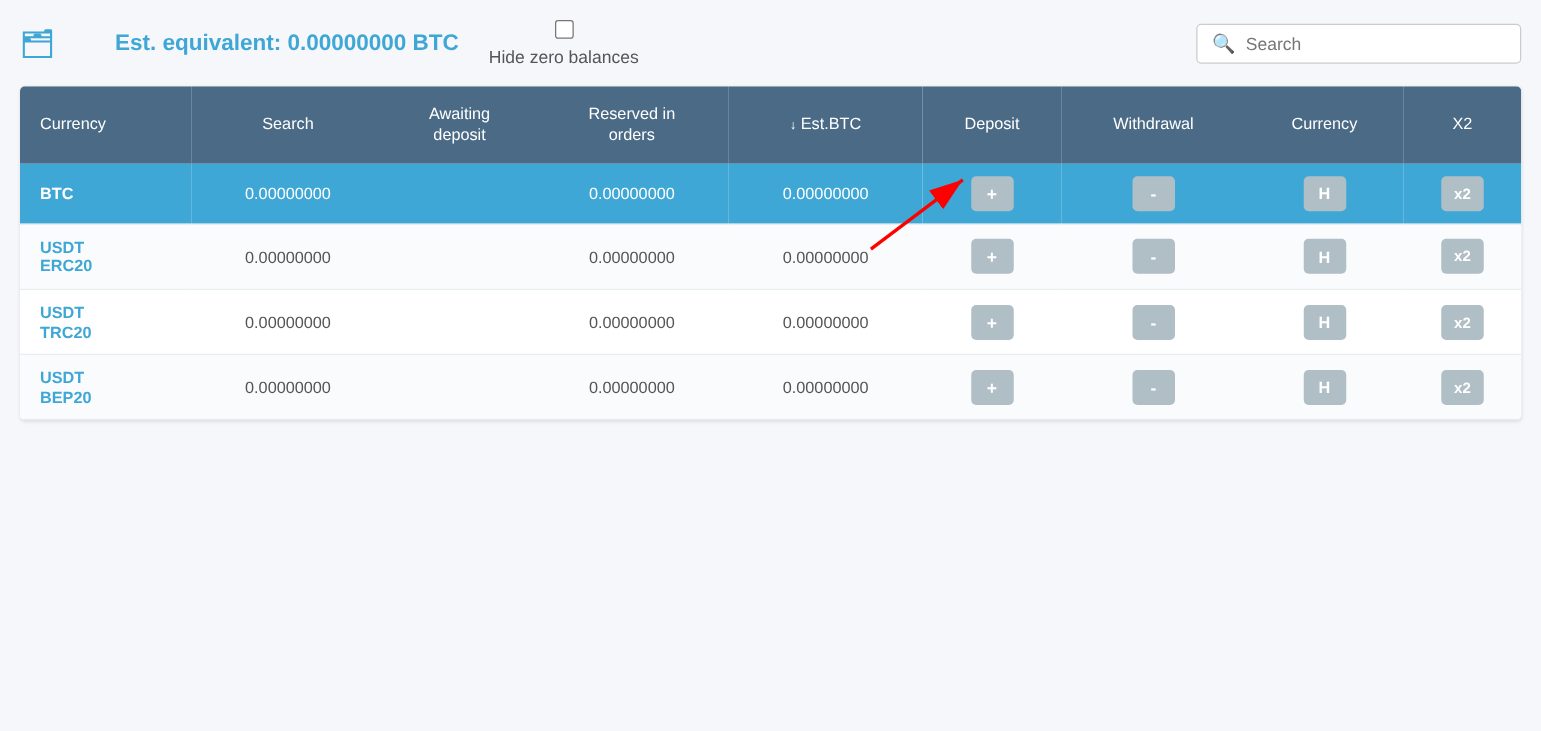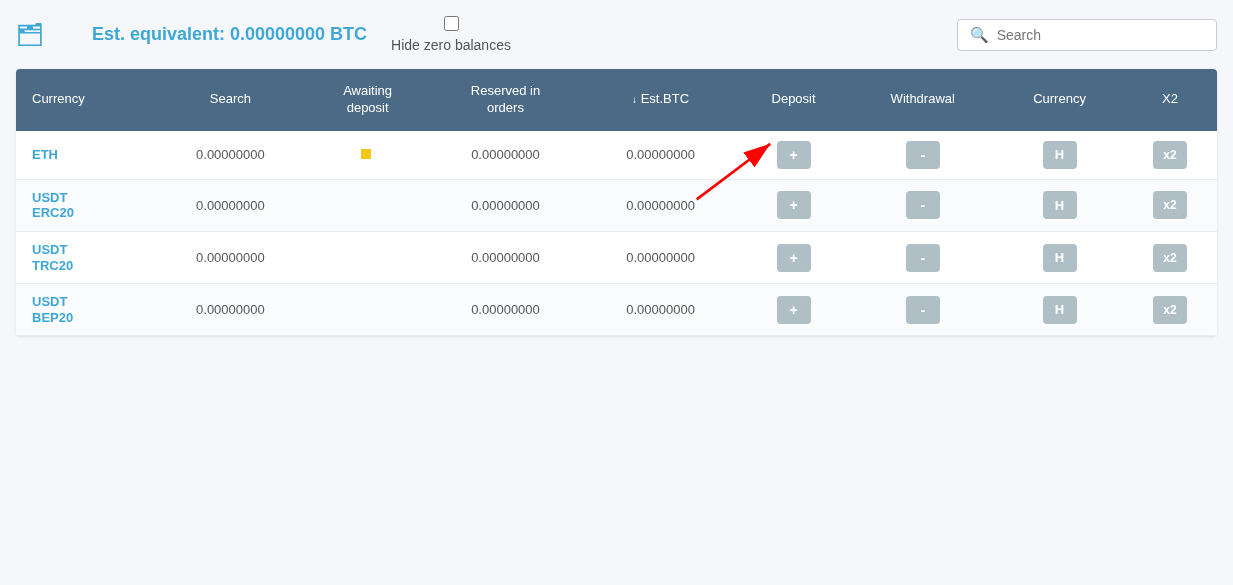--- a/index.html
+++ b/index.html
@@ -84,26 +84,26 @@
           <th>Awaiting<br>deposit</th>
           <th>Reserved in<br>orders</th>
           <th><span class="sort-arrow">↓</span> Est.BTC</th>
           <th>Deposit</th>
           <th>Withdrawal</th>
           <th>Currency</th>
           <th>X2</th>
         </tr>
       </thead>
       <tbody id="table-body">
-          <tr>
+      <tr class="active-row">
       <td class="currency-cell">
-        <a href="#"><span>ETH</span></a>
+        <a href="#"><span>BTC</span></a>
       </td>
       <td>0.00000000</td>
-      <td><span class="yellow-dot"></span></td>
+      <td></td>
       <td>0.00000000</td>
       <td>0.00000000</td>
       <td>
         <button class="btn-action btn-plus">+</button>
       </td>
       <td>
         <button class="btn-action btn-minus">-</button>
       </td>
       <td>
         <button class="btn-action btn-h">H</button>

